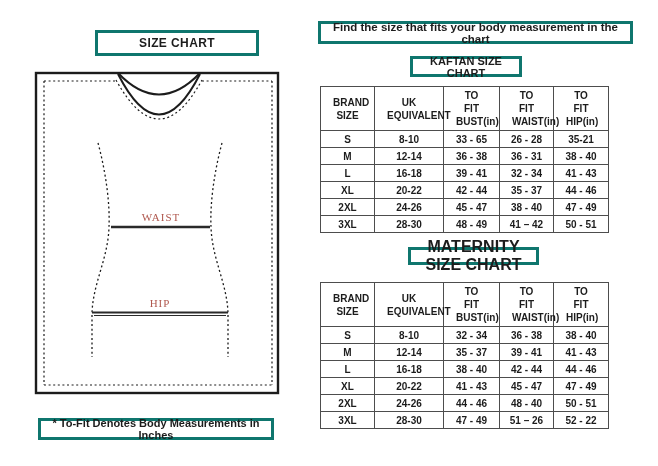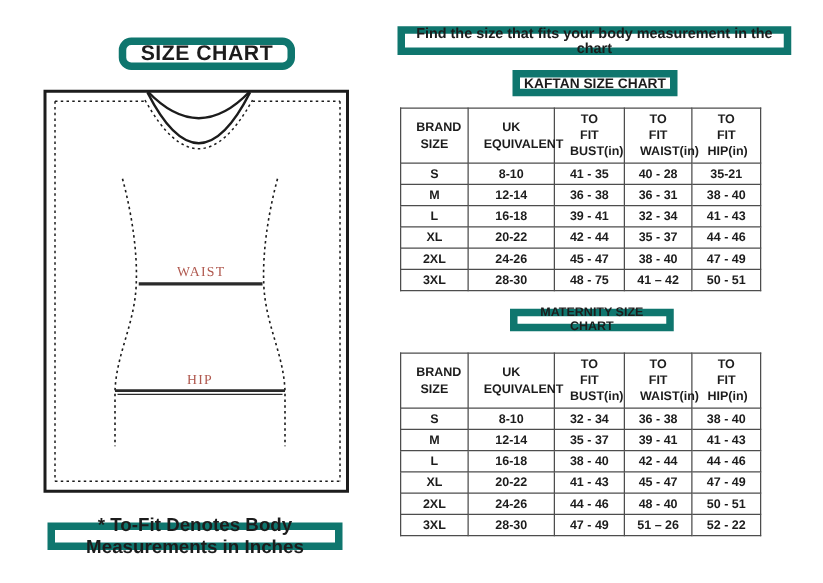--- a/index.html
+++ b/index.html
@@ -1,29 +1,29 @@
 <!DOCTYPE html>
 <html><head>
 <meta charset="utf-8">
 <style>
   html,body{margin:0;padding:0;background:#ffffff;}
   .canvas{
     position:relative;width:658px;height:466px;background:#ffffff;
     font-family:"Liberation Sans",sans-serif;color:#1c1c1c;overflow:hidden;
   }
   .box{
-    position:absolute;background:#ffffff;border:6px solid #0f766e;
+    position:absolute;background:#ffffff;border:3px solid #0f766e;
     display:flex;align-items:center;justify-content:center;
     font-weight:bold;text-align:center;box-sizing:border-box;color:#1c1c1c;
   }
-  #size-chart-title{left:95px;top:30px;width:141px;height:26px;font-size:17px;letter-spacing:.4px;border-radius:10px;}
+  #size-chart-title{left:95px;top:30px;width:164px;height:26px;font-size:12px;letter-spacing:.4px;}
   #instruction-box{left:318px;top:21px;width:315px;height:23px;font-size:11.5px;}
-  #kaftan-title{left:410px;top:56px;width:132px;height:21px;font-size:11px;}
-  #maternity-title{left:408px;top:247px;width:131px;height:18px;font-size:10px;}
-  #note-box{left:38px;top:418px;width:236px;height:22px;font-size:15px;}
+  #kaftan-title{left:410px;top:56px;width:112px;height:21px;font-size:11px;}
+  #maternity-title{left:408px;top:247px;width:131px;height:18px;font-size:16px;}
+  #note-box{left:38px;top:418px;width:236px;height:22px;font-size:11px;}
   #garment-svg{position:absolute;left:30px;top:67px;}
   .size-table{
     position:absolute;left:320px;width:288px;border-collapse:collapse;table-layout:fixed;
     font-family:"Liberation Sans",sans-serif;
   }
   #kaftan-table{top:86px;}
   #maternity-table{top:282px;}
   .size-table th,.size-table td{
     border:1px solid #4d4d4d;font-weight:bold;text-align:center;vertical-align:middle;
     font-size:10px;color:#1c1c1c;padding:0;background:#ffffff;
@@ -106,22 +106,22 @@
           <th>
             <div>TO FIT</div>
             <div>HIP(in)</div>
           </th>
         </tr>
       </thead>
     <tbody>
         <tr>
           <td>S</td>
           <td>8-10</td>
-          <td>41 - 35</td>
-          <td>40 - 28</td>
+          <td>33 - 65</td>
+          <td>26 - 28</td>
           <td>35-21</td>
         </tr>
         <tr>
           <td>M</td>
           <td>12-14</td>
           <td>36 - 38</td>
           <td>36 - 31</td>
           <td>38 - 40</td>
         </tr>
         <tr>
@@ -141,21 +141,21 @@
         <tr>
           <td>2XL</td>
           <td>24-26</td>
           <td>45 - 47</td>
           <td>38 - 40</td>
           <td>47 - 49</td>
         </tr>
         <tr>
           <td>3XL</td>
           <td>28-30</td>
-          <td>48 - 75</td>
+          <td>48 - 49</td>
           <td>41 – 42</td>
           <td>50 - 51</td>
         </tr>
       </tbody>
   </table>
 
   <div class="box" id="maternity-title">MATERNITY SIZE CHART</div>
 
   <table class="size-table" id="maternity-table">
     <colgroup>

